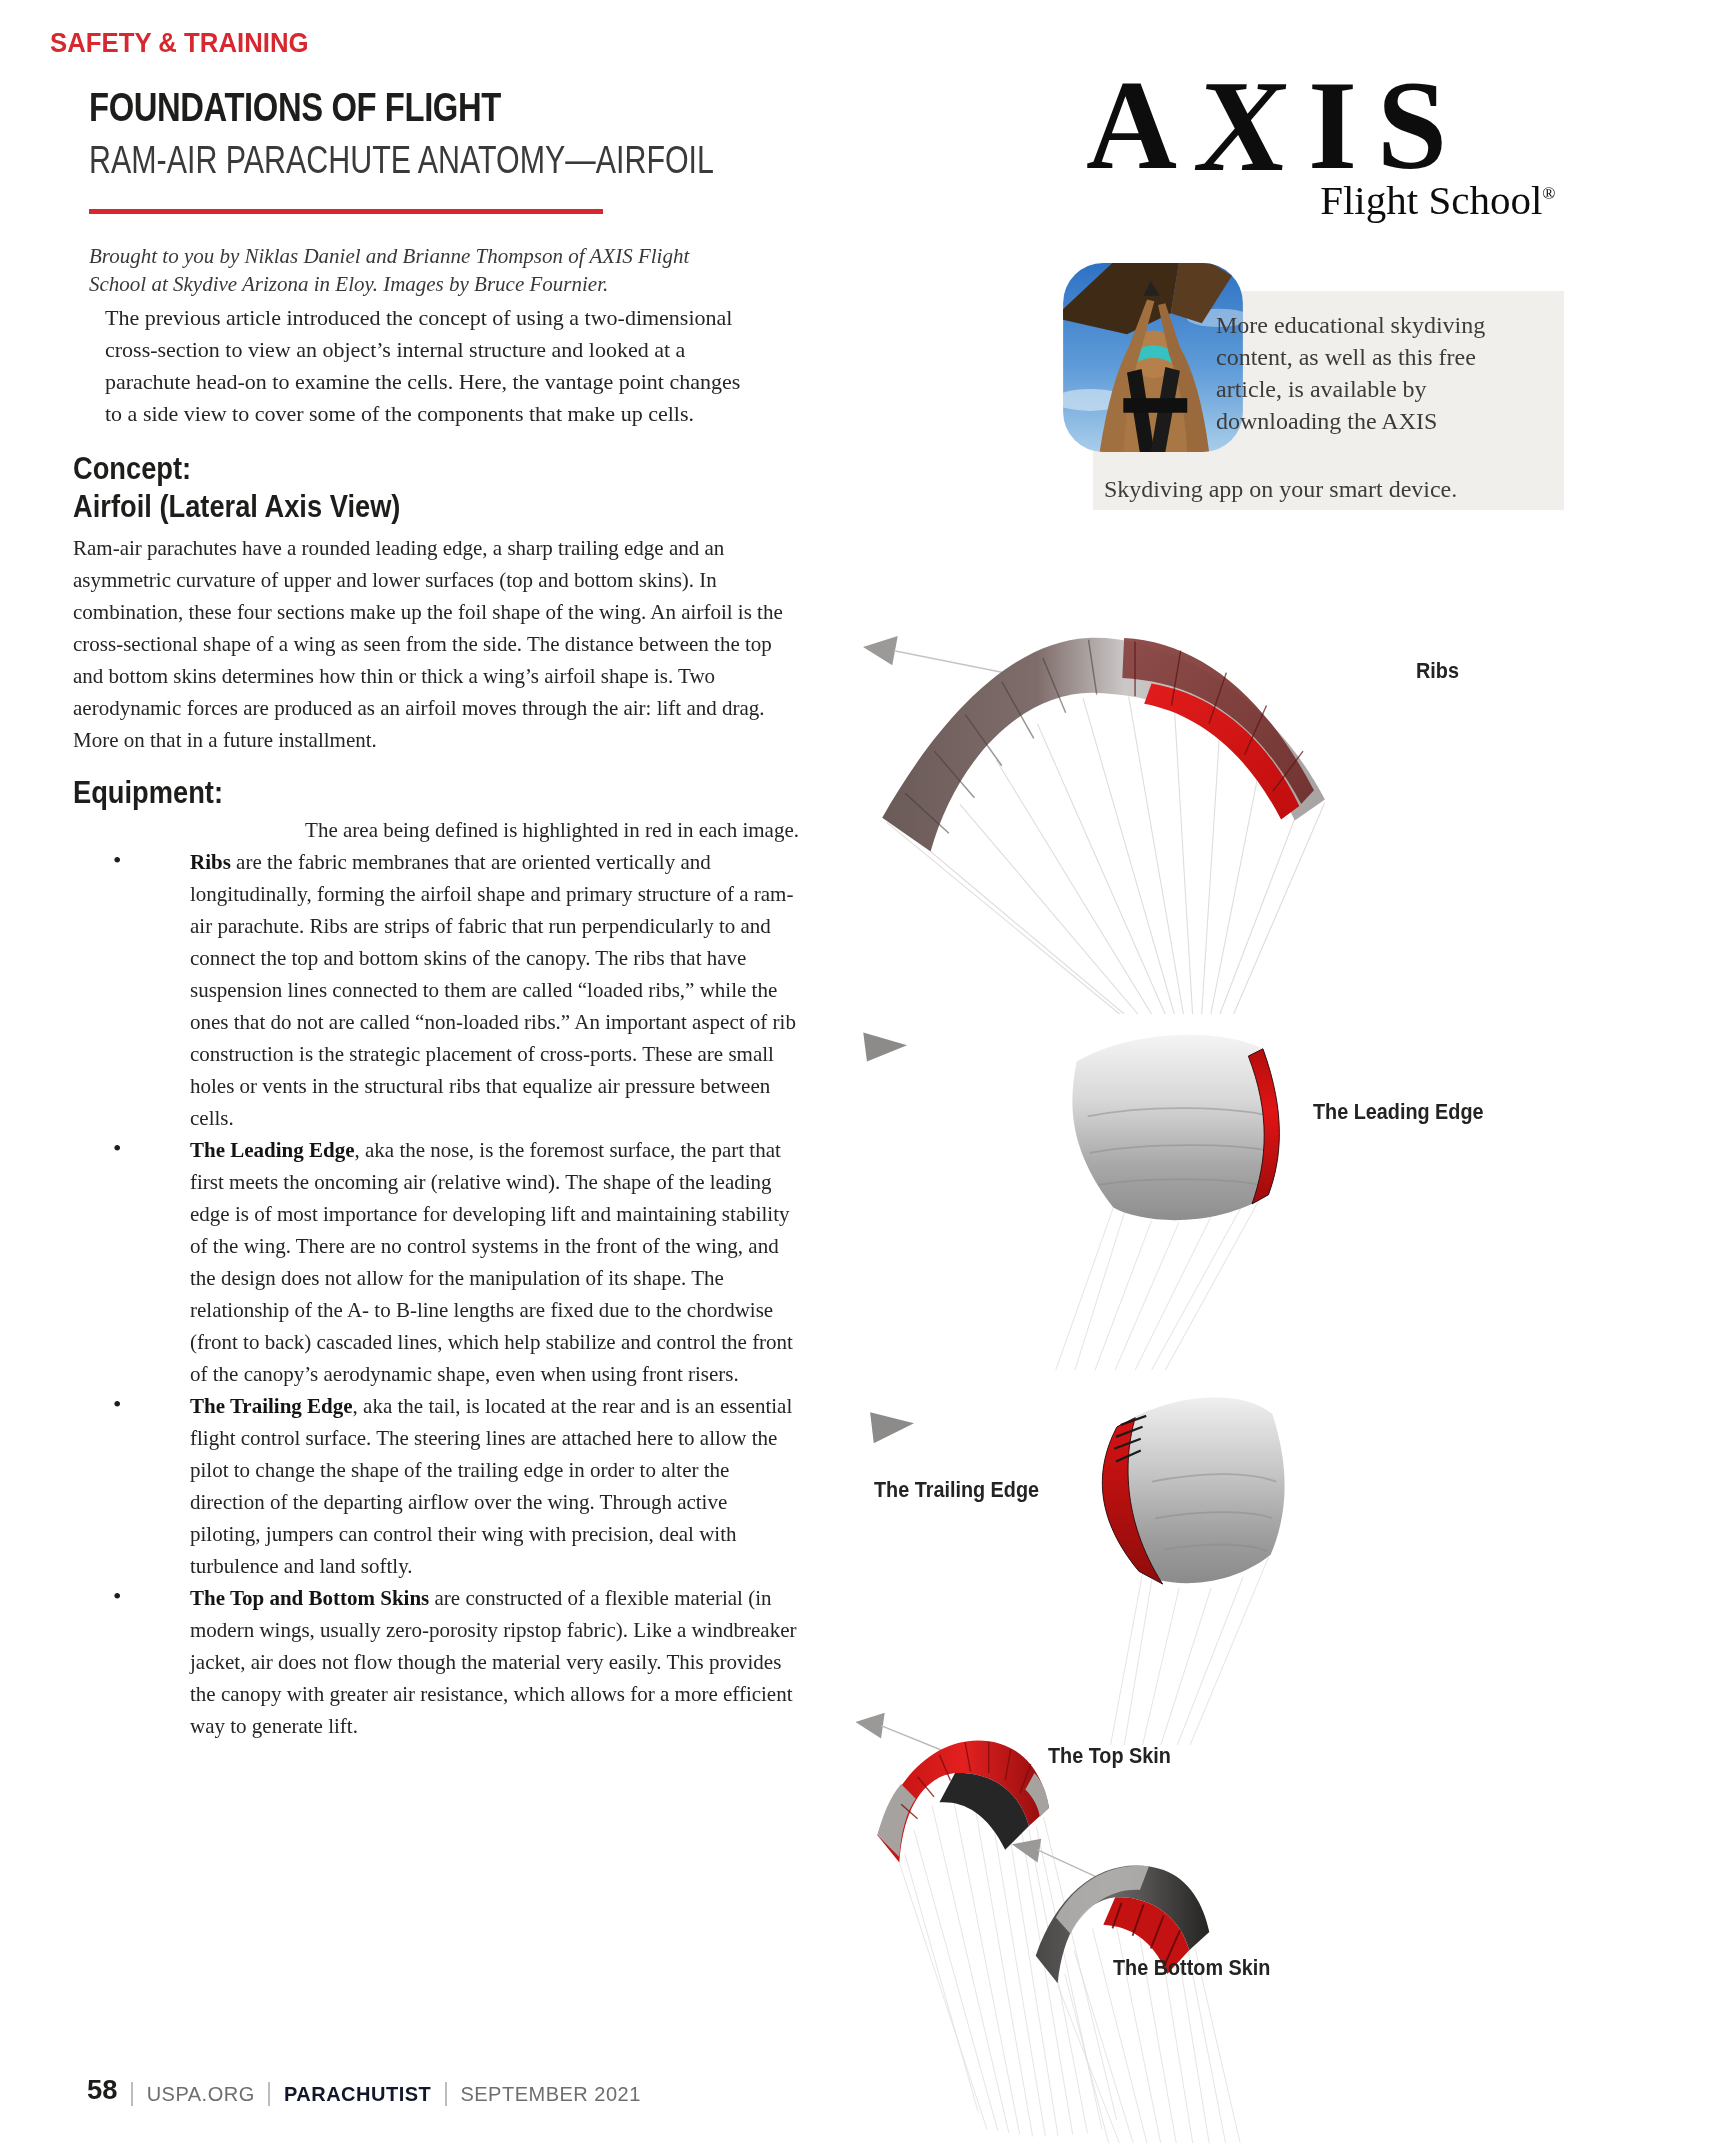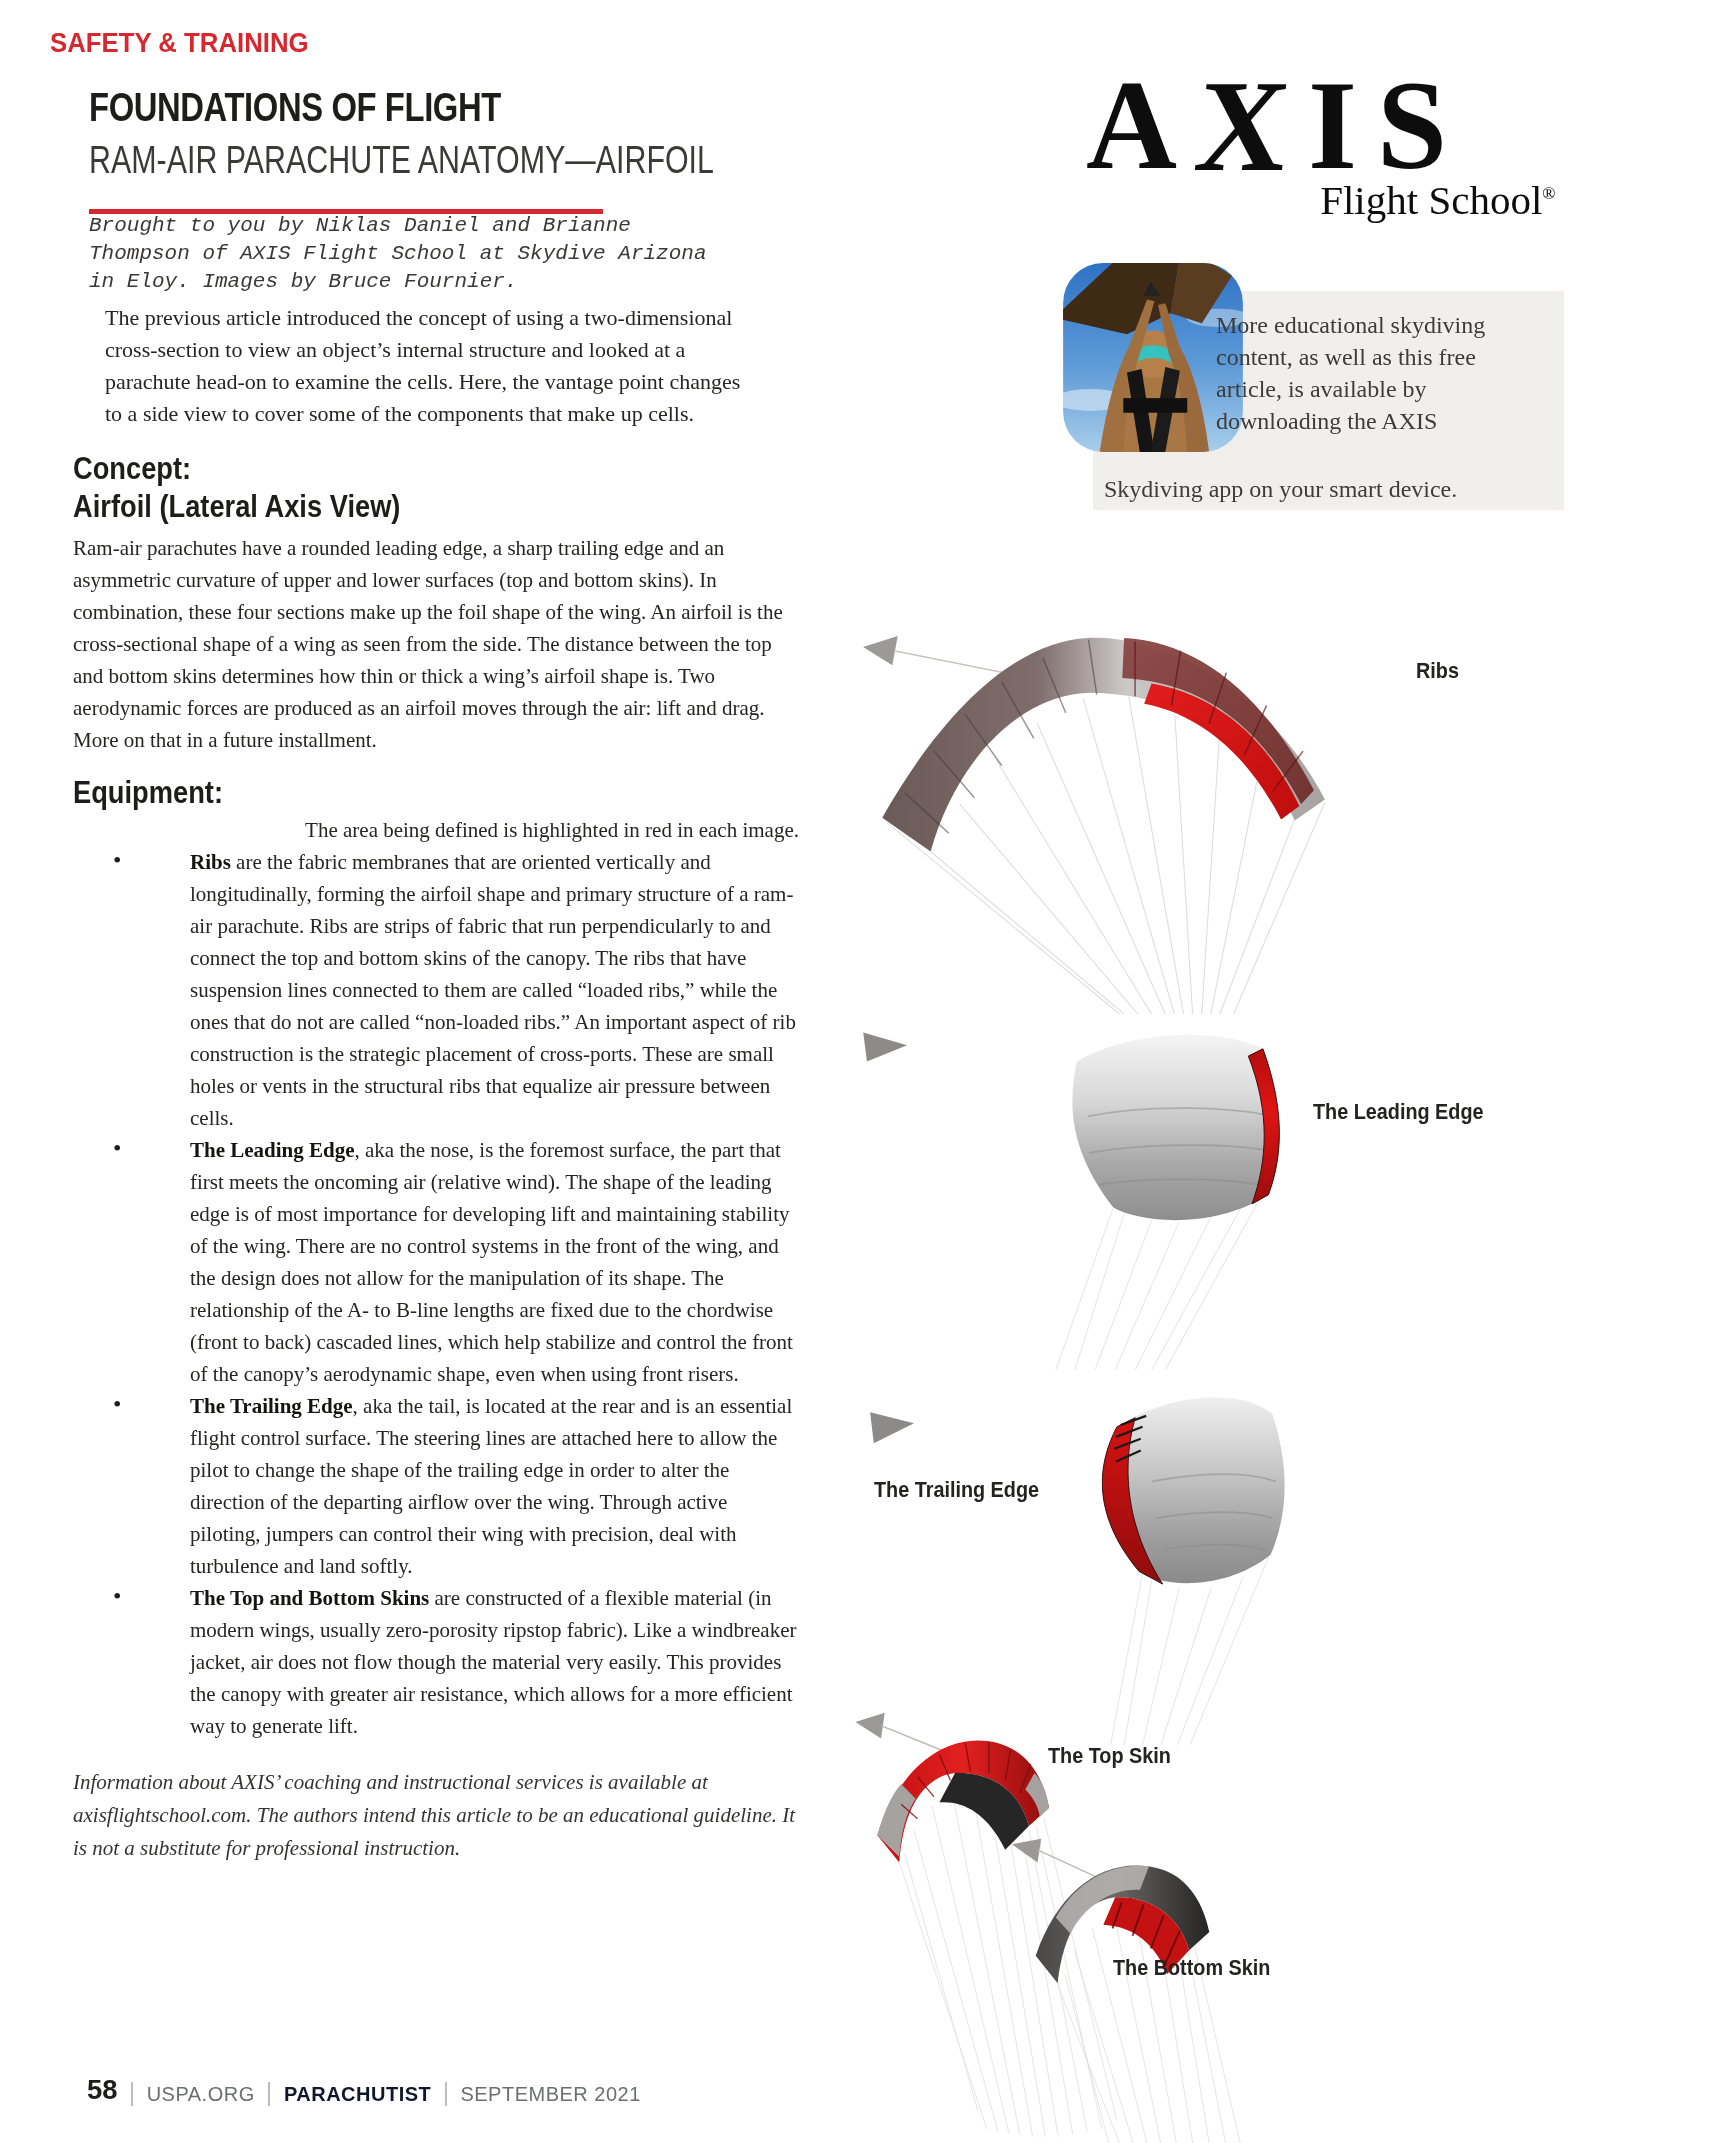--- a/index.html
+++ b/index.html
@@ -30,22 +30,22 @@
     transform:scaleX(.8);transform-origin:left top;white-space:nowrap;
   }
   .subtitle{
     position:absolute;left:89px;top:139px;
     font-family:"Liberation Sans",sans-serif;
     font-weight:400;font-size:38px;color:#3a3a39;
     transform:scaleX(.8);transform-origin:left top;white-space:nowrap;
   }
   .rule{position:absolute;left:89px;top:209px;width:514px;height:4.6px;background:var(--red);}
   .byline{
-    position:absolute;left:89px;top:212px;width:645px;
-    font-style:italic;font-size:21px;line-height:28px;color:#3a3938;font-family:Liberation Mono, monospace;
+    position:absolute;left:89px;top:242px;width:645px;
+    font-style:italic;font-size:21px;line-height:28px;color:#3a3938;
   }
   .intro{
     position:absolute;left:105px;top:302px;width:651px;
     font-size:22px;line-height:32px;
   }
   
   .logo{position:absolute;left:1086px;top:62px;width:475px;}
   .logo-word{
     font-family:"Liberation Serif",serif;font-weight:700;
     font-size:126px;line-height:1.02;letter-spacing:20px;color:#0d0d0d;white-space:nowrap;
@@ -161,21 +161,20 @@
     </li>
     <li>
       <span class="dot">•</span>
       <b>The Trailing Edge</b><span>, aka the tail, is located at the rear and is an essential flight control surface. The steering lines are attached here to allow the pilot to change the shape of the trailing edge in order to alter the direction of the departing airflow over the wing. Through active piloting, jumpers can control their wing with precision, deal with turbulence and land softly.</span>
     </li>
     <li>
       <span class="dot">•</span>
       <b>The Top and Bottom Skins</b><span> are constructed of a flexible material (in modern wings, usually zero-porosity ripstop fabric). Like a windbreaker jacket, air does not flow though the material very easily. This provides the canopy with greater air resistance, which allows for a more efficient way to generate lift.</span>
     </li>
   </ul>
-  <p class="closing">Information about AXIS’ coaching and instructional services is available at axisflightschool.com. The authors intend this article to be an educational guideline. It is not a substitute for professional instruction.</p>
 </div>
 
 <div class="footer">
   <span class="pg">58</span>
   <span class="sep"></span>
   <span class="site">USPA.ORG</span>
   <span class="sep"></span>
   <span class="mag">PARACHUTIST</span>
   <span class="sep"></span>
   <span class="issue">SEPTEMBER 2021</span>

